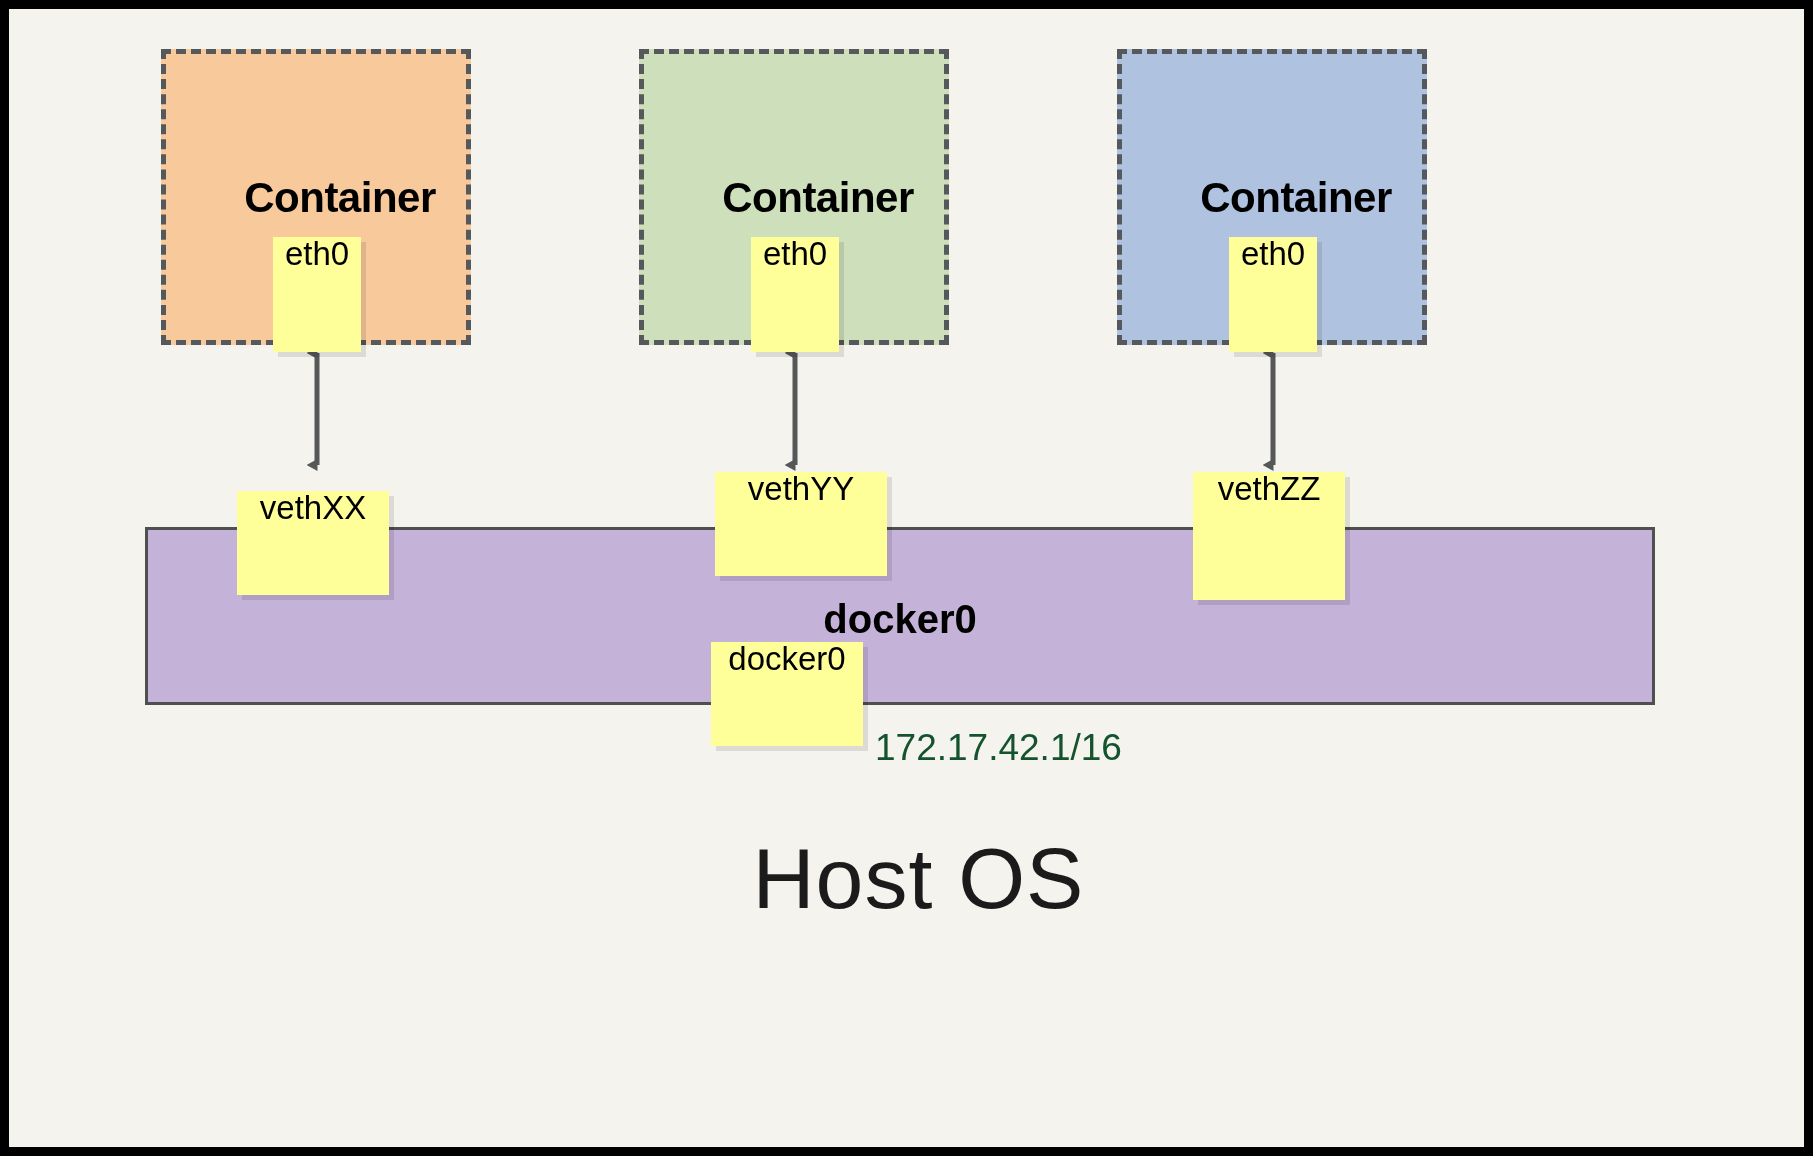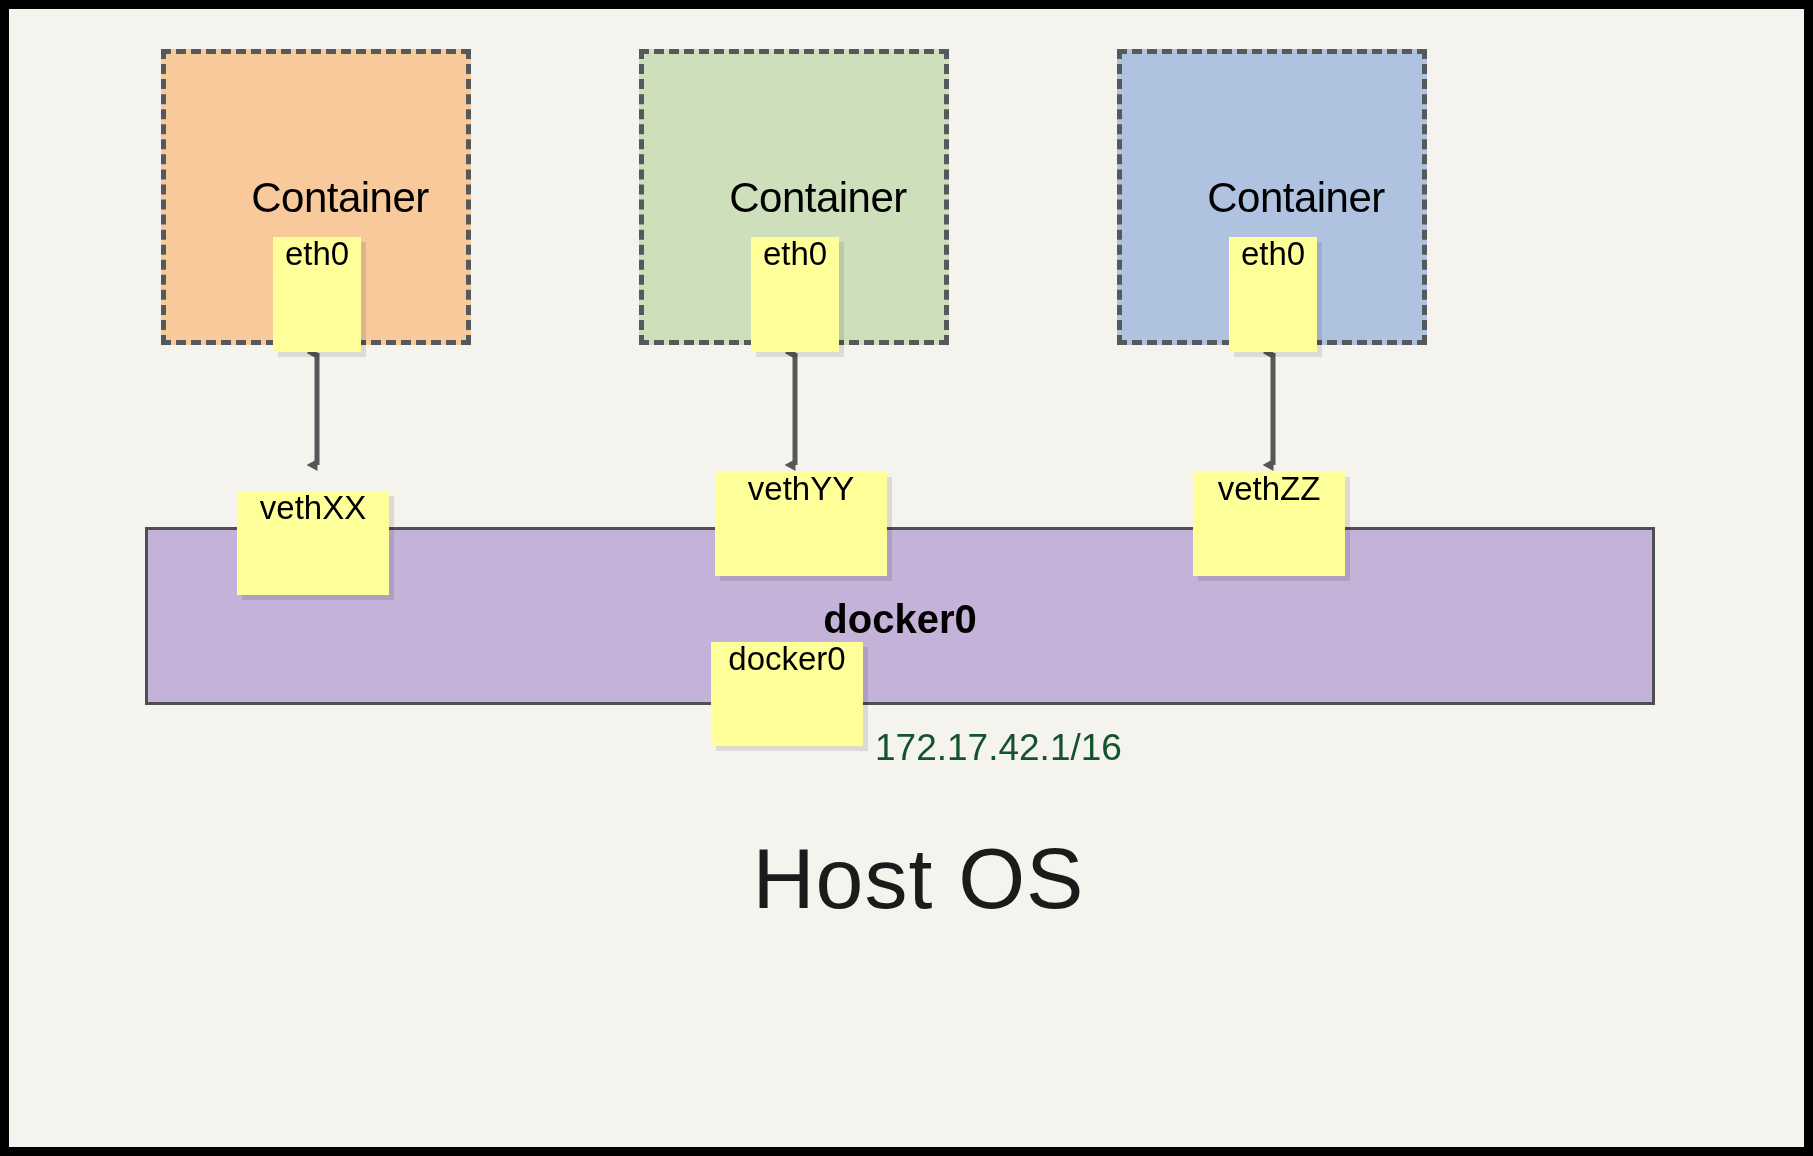--- a/index.html
+++ b/index.html
@@ -32,21 +32,21 @@
     position: absolute;
     border: 5px dashed #55595b;
     box-sizing: border-box;
   }
   .container-title {
     position: absolute;
     left: 0;
     right: 0;
     text-align: center;
     font-size: 42px;
-    font-weight: normal;
+    font-weight: bold;
     color: #000000;
     letter-spacing: -0.5px;
     white-space: nowrap;
     padding-left: 48px;
   }
 
   
   .note {
     position: absolute;
     background: #ffff99;
@@ -180,21 +180,21 @@
     <div id="bridge-bar" style="left:136px; top:518px; width:1510px; height:178px;"></div>
 
     <div id="bridge-label" style="top:588px; left:136px; width:1510px;">docker0</div>
 
     <div class="note" style="left:228px; top:463px; width:152px; height:104px;margin-top:19px;">
       <span>vethXX</span>
     </div>
     <div class="note" style="left:706px; top:463px; width:172px; height:104px;">
       <span>vethYY</span>
     </div>
-    <div class="note" style="left:1184px; top:463px; width:152px; height:104px;">
+    <div class="note" style="left:1184px; top:463px; width:152px; height:128px;">
       <span>vethZZ</span>
     </div>
 
     <div class="note" style="left:702px; top:633px; width:152px; height:104px;">
       <span>docker0</span>
     </div>
 
     <div id="ip-text" style="left:866px; top:718px;">172.17.42.1/16</div>
 
     <div id="host-os" style="top:820px;">Host OS</div>

